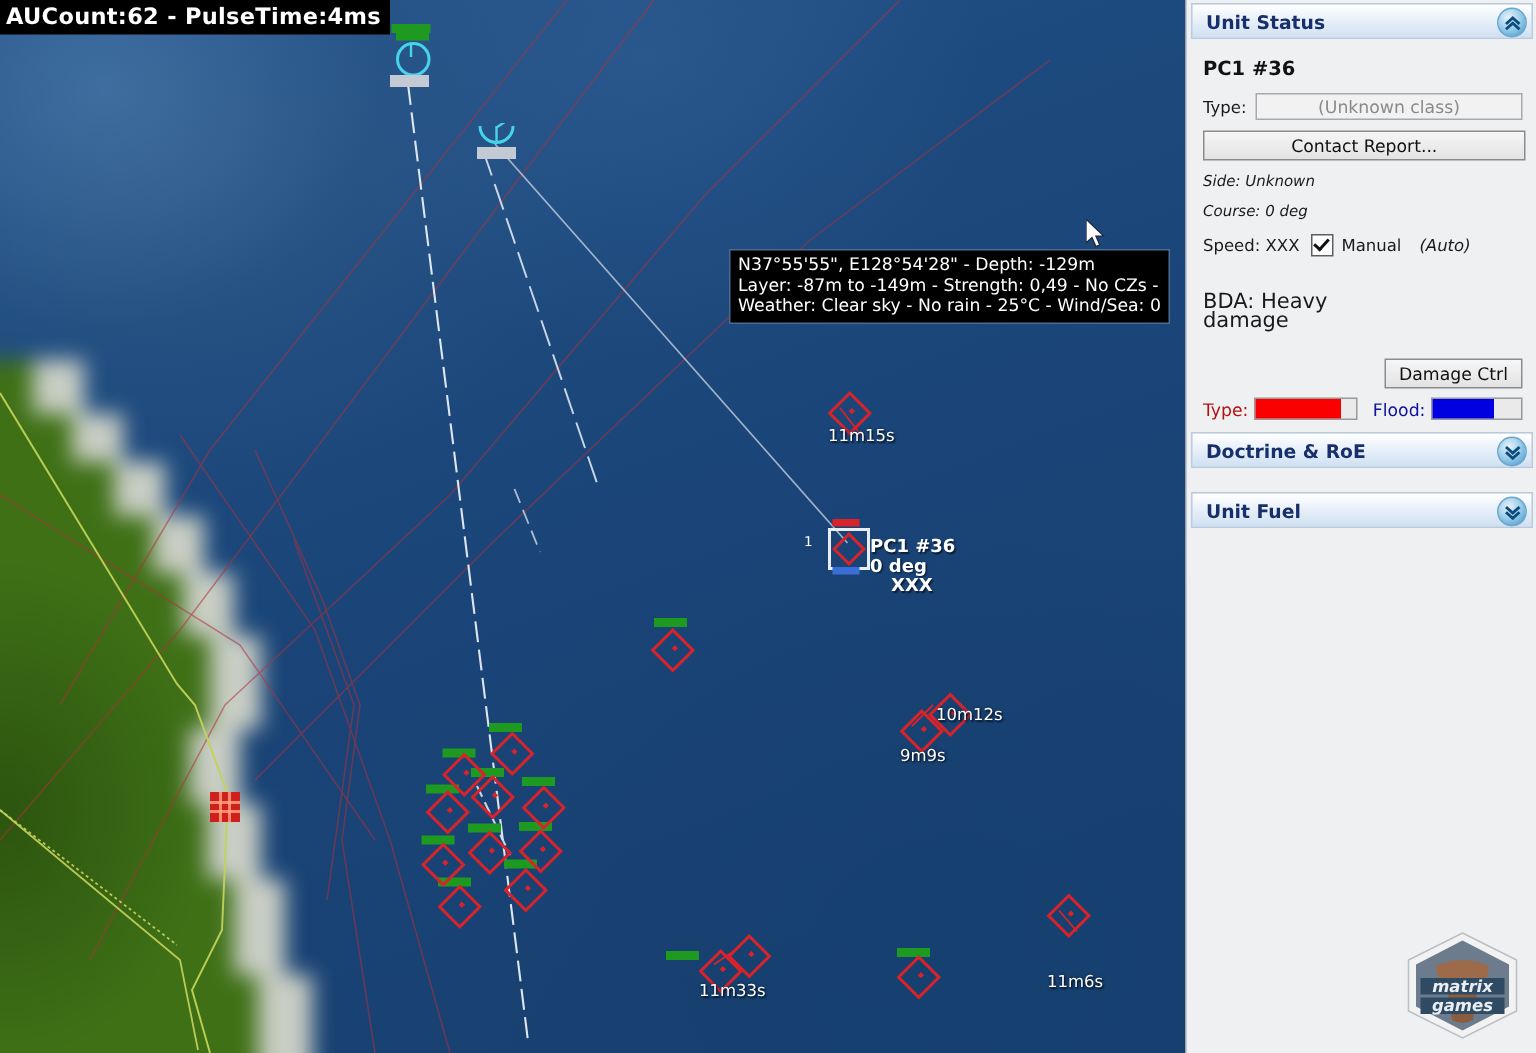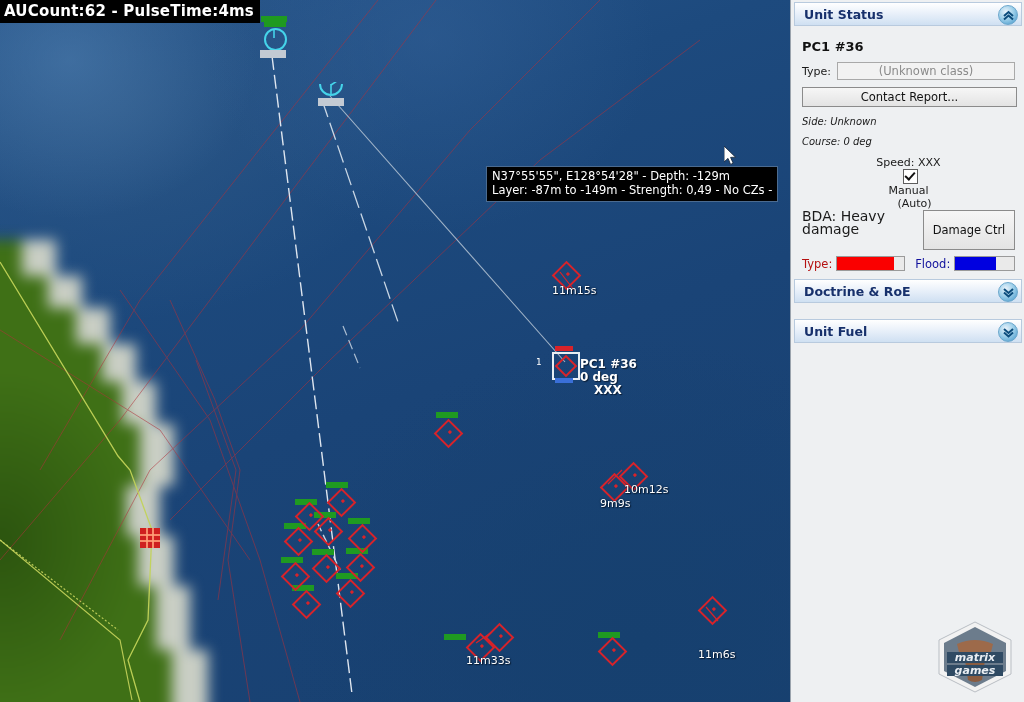--- a/index.html
+++ b/index.html
@@ -312,29 +312,30 @@
           <div class="diamond">
             <i></i>
           </div>
         </div>
         <div class="mk" style="left: 296px; top: 594px;">
           <div class="diamond">
             <i></i>
           </div>
         </div>
         <div class="tlabel" style="left: 552px; top: 284px;">11m15s</div>
-        <div class="tlabel" style="left: 624px; top: 483px; text-align: right;">10m12s</div>
+        <div class="tlabel" style="left: 624px; top: 470px; text-align: right;">10m12s</div>
         <div class="tlabel" style="left: 600px; top: 497px;">9m9s</div>
         <div class="tlabel" style="left: 698px; top: 648px;">11m6s</div>
         <div class="tlabel" style="left: 466px; top: 654px;">11m33s</div>
       </div>
 
     <div id="tooltip" style="left:486px;top:166px;">
       <div>N37°55'55", E128°54'28" - Depth: -129m</div>
       <div>Layer: -87m to -149m - Strength: 0,49 - No CZs -</div>
+      <div>Weather: Clear sky - No rain - 25°C - Wind/Sea: 0</div>
     </div>
 
     <div id="debug">AUCount:62 - PulseTime:4ms</div>
 
     <svg id="cursor" viewBox="0 0 13 20">
       <path d="M 0 0 L 0 16 L 4 12.4 L 6.6 18.4 L 9.2 17.2 L 6.6 11.4 L 11.6 11.2 Z" fill="#ffffff" stroke="#1c2b3f" stroke-width=".9"></path>
     </svg>
   </div>
 
   <div id="sidebar">
@@ -355,32 +356,32 @@
       <div class="row">
         <span class="lbl">Type:</span>
         <span class="tf">(Unknown class)</span>
       </div>
 
       <div class="btn btn-wide">Contact Report...</div>
 
       <div class="statline">Side: Unknown</div>
       <div class="statline">Course: 0 deg</div>
 
-      <div class="row" style="margin-bottom:0;flex-direction:column;">
+      <div class="row" style="margin-bottom:24px;">
         <span class="lbl">Speed: XXX</span>
         <span class="cbx on"></span>
         <span class="lbl">Manual</span>
-        <span class="lbl" style="margin-left:12px;">(Auto)</span>
+        <span class="lbl" style="margin-left:12px;font-style:italic;">(Auto)</span>
       </div>
 
       <div class="bdarow">
         <div class="bda" style="width:86px;">
           <span>BDA: Heavy damage</span>
         </div>
-        <div class="btn" style="width:82px;padding:10px 4px;">Damage Ctrl</div>
+        <div class="btn" style="width:82px;padding:0 4px;margin-top:44px;">Damage Ctrl</div>
       </div>
 
       <div class="gauges">
         <span class="glabel" style="color:#b51111;">Type:</span>
         <span class="gtrack" style="width:82px;">
           <span class="gfill" id="fire-fill" style="width: 85%; background: rgb(250, 0, 0);"></span>
         </span>
         <span class="glabel" style="color:#10109c;margin-left:10px;">Flood:</span>
         <span class="gtrack" style="width:72px;">
           <span class="gfill" id="flood-fill" style="width: 70%; background: rgb(0, 0, 224);"></span>

